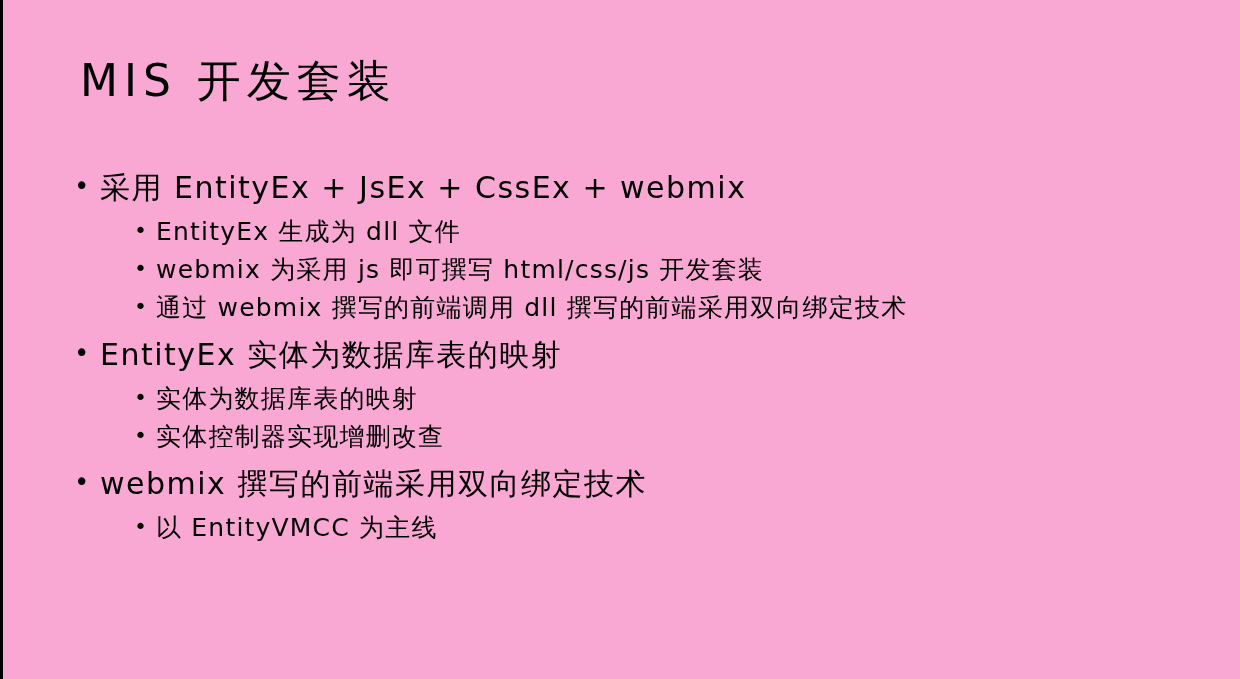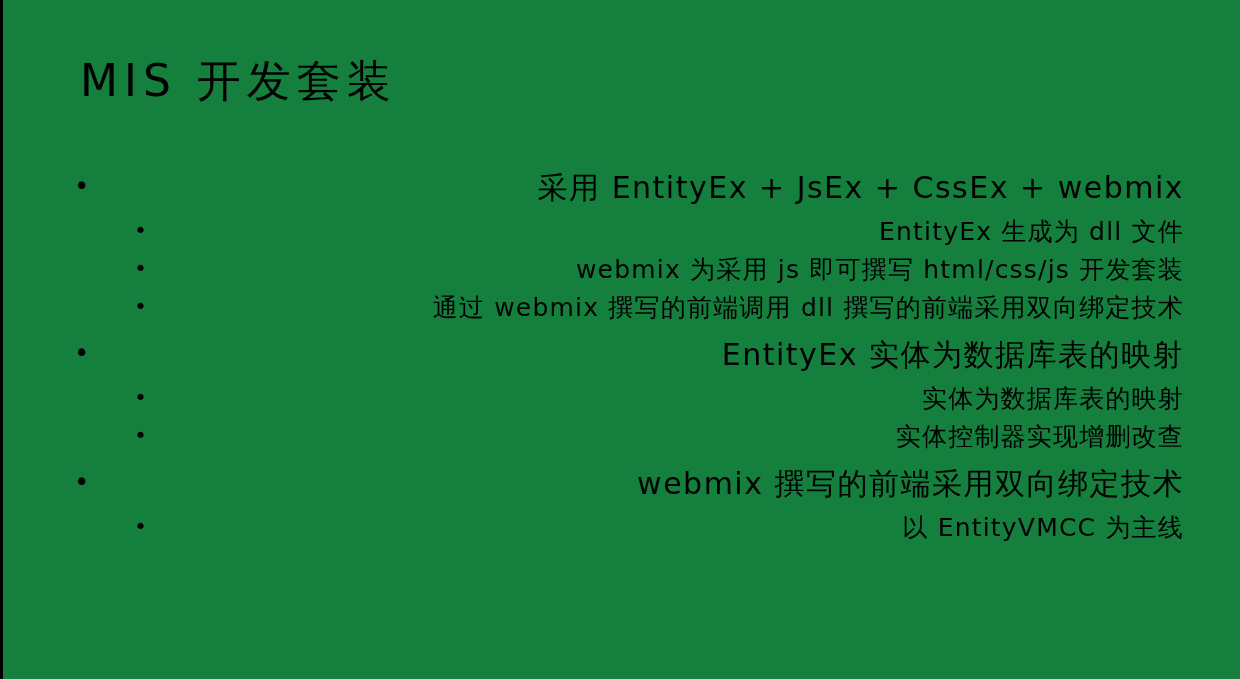--- a/index.html
+++ b/index.html
@@ -12,21 +12,21 @@
     background: #ffffff;
     font-family: "DejaVu Sans", sans-serif;
     color: #000000;
     overflow: hidden;
   }
   .slide {
     position: relative;
     width: 1240px;
     height: 679px;
     box-sizing: border-box;
-    background: #15803d;
+    background: #f9a8d4;
   }
   .slide-border-left {
     position: absolute;
     left: 0;
     top: 0;
     width: 3px;
     height: 679px;
     background: #000000;
   }
   .slide-title {
@@ -71,21 +71,20 @@
   }
   .bullet-l2 .dot {
     flex: 0 0 auto;
     width: 22px;
     font-size: 22px;
     line-height: 1.5;
   }
   .txt {
     flex: 1 1 auto;
     white-space: nowrap;
-    text-align: right;
   }
   .group {
     margin-bottom: 10px;
   }
   .group.last {
     margin-bottom: 0;
   }
 </style>
 </head>
 <body>

